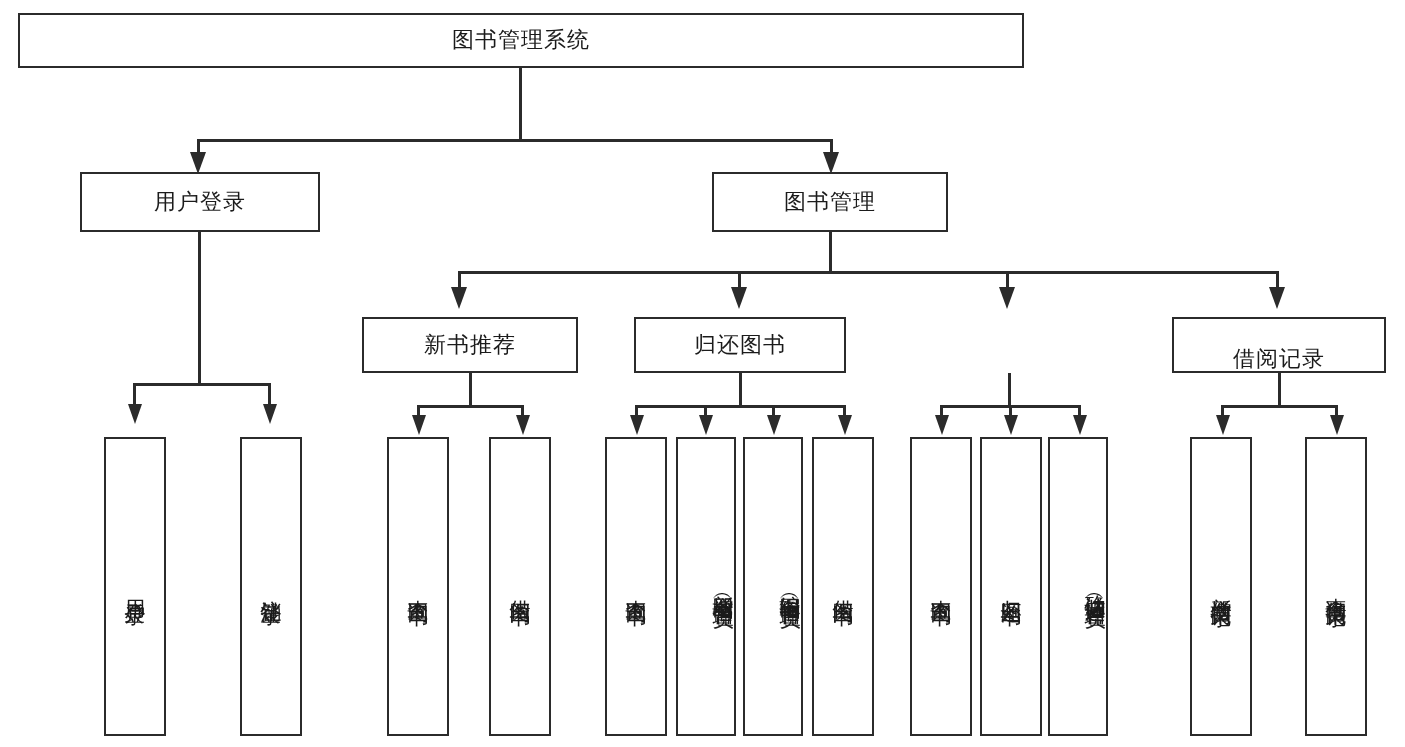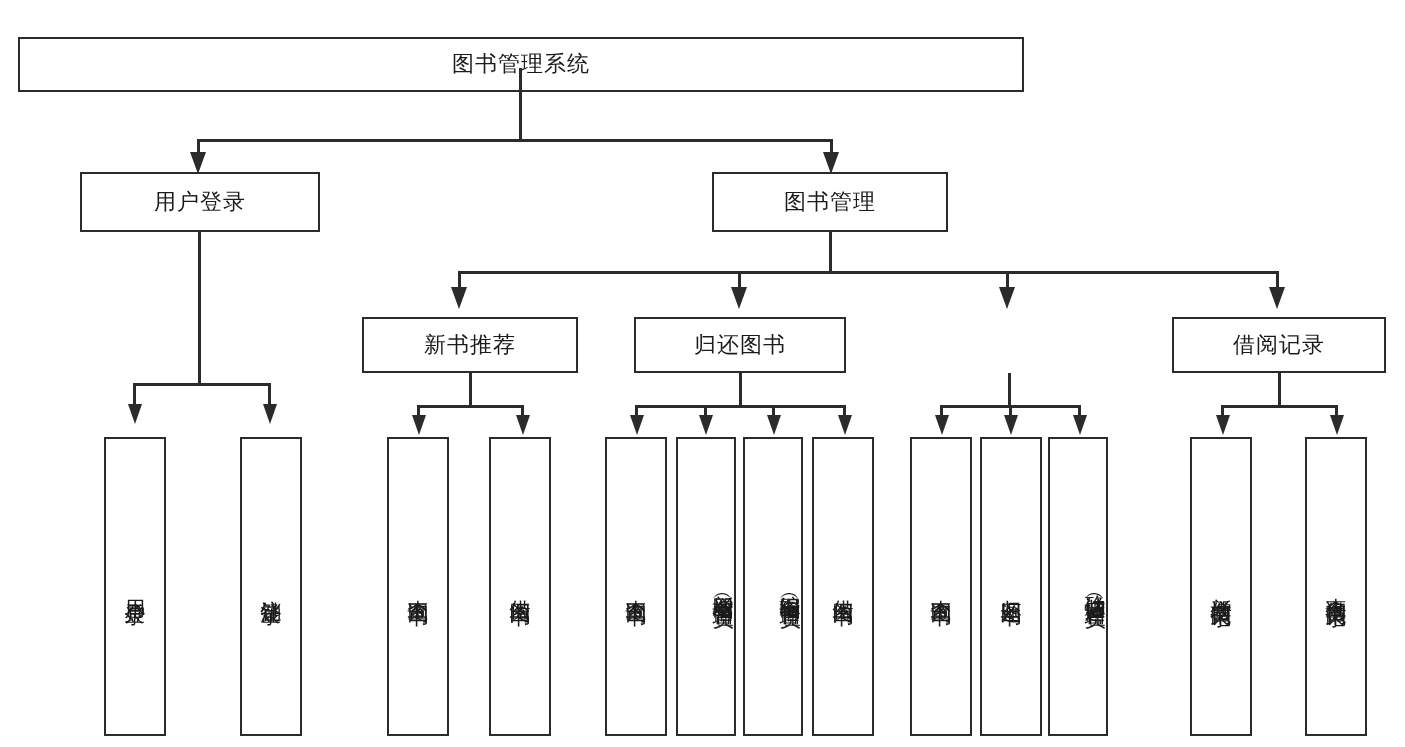--- a/index.html
+++ b/index.html
@@ -84,21 +84,21 @@
     letter-spacing: 0.5px;
     pointer-events: none;
     font-family: "DejaVu Sans", "Liberation Sans", sans-serif;
   }
 </style>
 </head>
 <body>
 
 <div id="canvas">
 
-  <div class="node h-text" style="left:18px; top:13px; width:1006px; height:55px;margin-top:24px;">
+  <div class="node h-text" style="left:18px; top:13px; width:1006px; height:55px;">
     <span>图书管理系统</span>
   </div>
 
   <div class="conn v" style="left:519px; top:68px; width:3px; height:73px;"></div>
   <div class="conn h" style="left:197px; top:139px; width:636px; height:3px;"></div>
   <div class="conn v" style="left:197px; top:139px; width:3px; height:25px;"></div>
   <div class="arrow" style="left:190px; top:152px;"></div>
   <div class="conn v" style="left:830px; top:139px; width:3px; height:25px;"></div>
   <div class="arrow" style="left:823px; top:152px;"></div>
 
@@ -134,21 +134,21 @@
 
   <div class="node h-text" style="left:362px; top:317px; width:216px; height:56px;text-align:right;">
     <span>新书推荐</span>
   </div>
 
   <div class="node h-text" style="left:634px; top:317px; width:212px; height:56px;">
     <span>归还图书</span>
   </div>
 
 
-  <div class="node h-text" style="left:1172px; top:317px; width:214px; height:56px;">
+  <div class="node h-text" style="left:1172px; top:317px; width:214px; height:56px;align-items:flex-end;">
     <span>借阅记录</span>
   </div>
 
   <div class="conn v" style="left:469px; top:373px; width:3px; height:34px;"></div>
   <div class="conn h" style="left:417px; top:405px; width:107px; height:3px;"></div>
   <div class="conn v" style="left:417px; top:405px; width:3px; height:18px;"></div>
   <div class="arrow small" style="left:412px; top:415px;"></div>
   <div class="conn v" style="left:521px; top:405px; width:3px; height:18px;"></div>
   <div class="arrow small" style="left:516px; top:415px;"></div>
 

